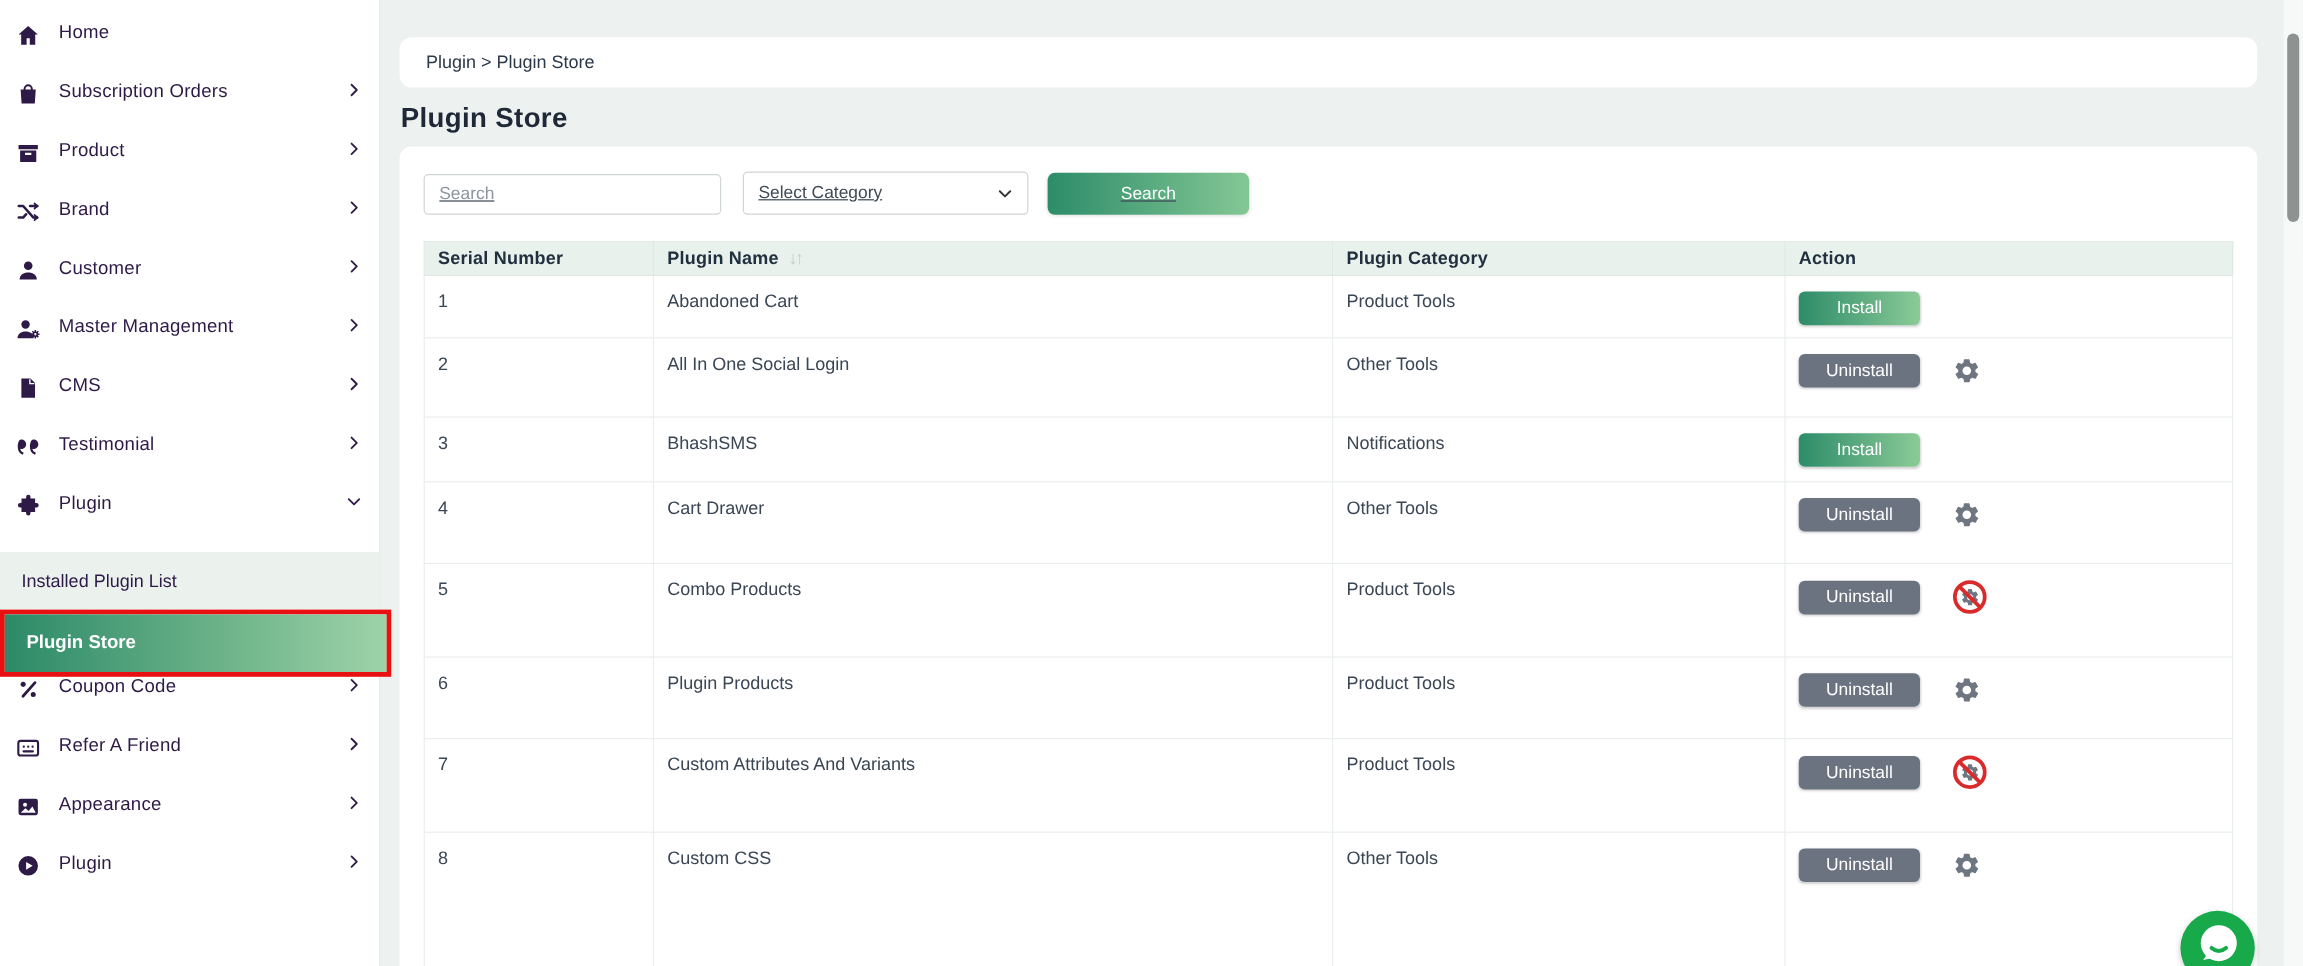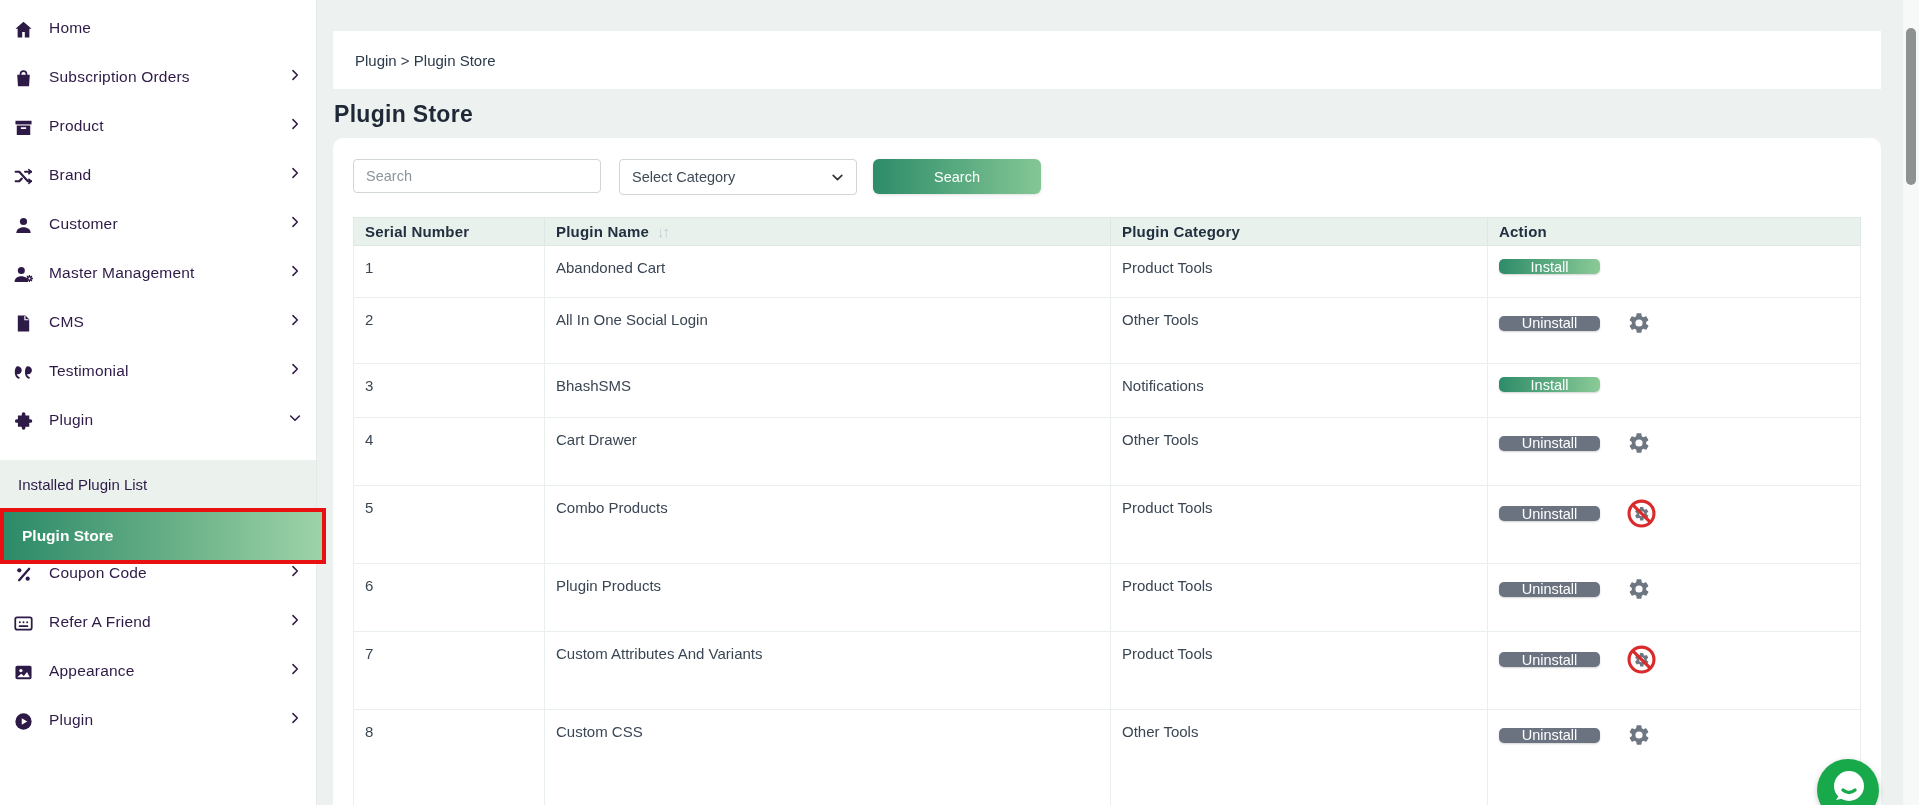--- a/index.html
+++ b/index.html
@@ -39,35 +39,35 @@
   .sub-item.active {
     height:48px; width:100%;
     background:linear-gradient(90deg,#2c8a68 0%, #6ab188 55%, #9ed3a8 100%);
     color:#ffffff; font-weight:bold; font-size:15.5px;
   }
 
   
   .main { position:absolute; left:317px; top:0; right:0; bottom:0; }
 
   .breadcrumb-card {
-    margin:31px 38px 0 16px; height:58px; background:#fff;
-    border-radius:0; display:flex; align-items:center;
+    margin:31px 38px 0 16px; height:42px; background:#fff;
+    border-radius:10px; display:flex; align-items:center;
     padding-left:22px; font-size:15px; color:#2b3949;
   }
   .page-title {
     margin:12px 0 0 17px; font-size:23px; font-weight:700;
     color:#1e2836; letter-spacing:.3px;
   }
   .content-card {
     margin:10px 38px 0 16px; background:#fff; border-radius:10px;
     padding:21px 20px; height:860px;
   }
 
   
-  .filter-row { display:flex; align-items:flex-start; }
+  .filter-row { display:flex; align-items:flex-end;text-decoration:underline; }
   .search-input {
     width:248px; height:34px; border:1px solid #cfd6d3; border-radius:4px;
     padding:0 12px; font-size:14.5px; color:#444; outline:none;
     font-family:"Liberation Sans", sans-serif;
   }
   .search-input::placeholder { color:#8d949c; }
   .fake-select {
     width:238px; height:36px; border:1px solid #cfd6d3; border-radius:4px;
     margin-left:18px; display:flex; align-items:center; justify-content:space-between;
     padding:0 12px; color:#3f4a55; font-size:14.5px; cursor:pointer; background:#fff;
@@ -98,21 +98,21 @@
   }
   tbody tr:nth-child(1){height:52px} tbody tr:nth-child(2){height:66px}
   tbody tr:nth-child(3){height:54px} tbody tr:nth-child(4){height:68px}
   tbody tr:nth-child(5){height:78px} tbody tr:nth-child(6){height:68px}
   tbody tr:nth-child(7){height:78px} tbody tr:nth-child(8){height:120px}
 
   .sort-icons { color:#c6cdd4; font-size:15px; margin-left:8px; letter-spacing:-2px; font-weight:400; }
 
   .action-wrap { display:flex; align-items:center; gap:27px; }
   .btn {
-    min-width:101px; height:15px; border:none; border-radius:5px; color:#fff;
+    min-width:101px; height:28px; border:none; border-radius:5px; color:#fff;
     font-size:14.5px; display:inline-flex; align-items:center; justify-content:center;
     padding:0 22px; cursor:pointer; font-family:"Liberation Sans", sans-serif;
   }
   .btn-install { background:linear-gradient(90deg,#2d8c69,#8bca97); box-shadow:0 1px 2px rgba(0,0,0,.18); }
   .btn-uninstall { background:#6b7280; box-shadow:0 1px 2px rgba(0,0,0,.18); }
 
   .row-icon { width:24px; height:24px; color:#6e7681; cursor:pointer; }
   .row-icon svg { width:100%; height:100%; display:block; }
   .row-icon.disabled { width:29px; height:29px; }
 

